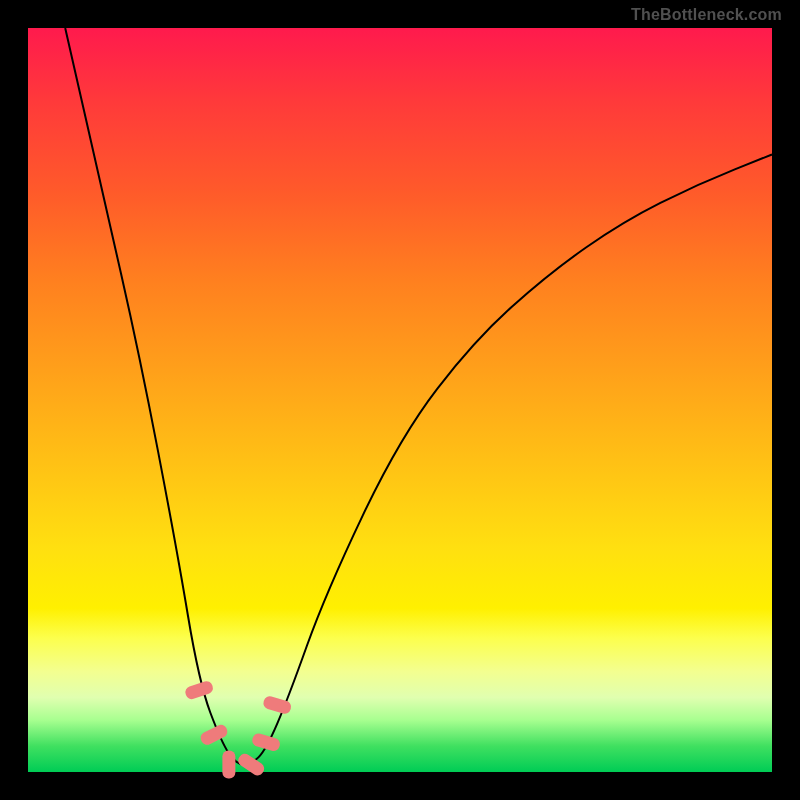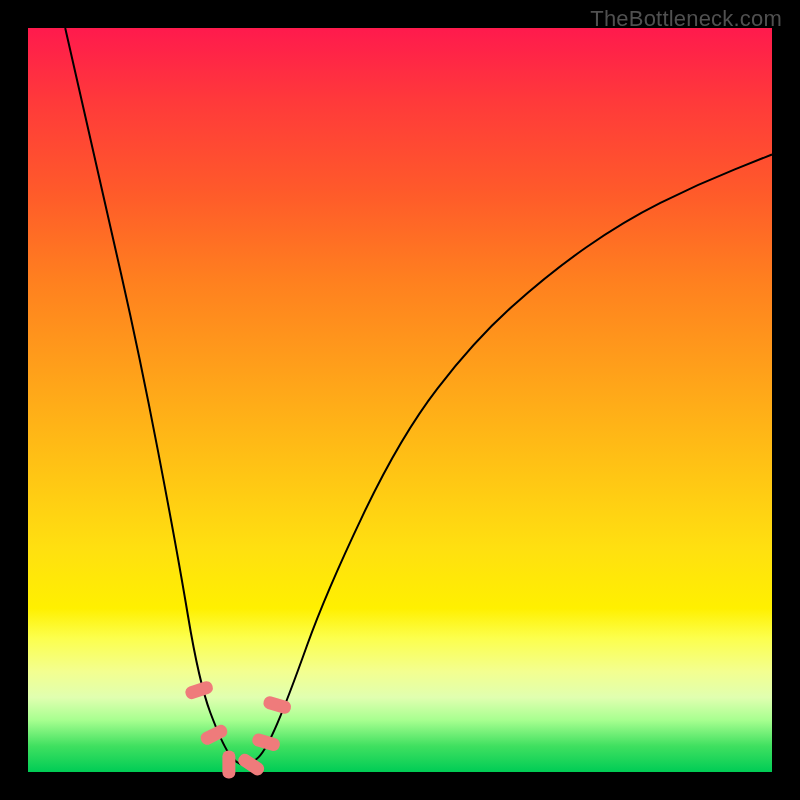--- a/index.html
+++ b/index.html
@@ -32,23 +32,23 @@
       #a8ff90 93%,
       #40e060 96.5%,
       #00cc55 100%
     );
   }
   .watermark {
     position: absolute;
     top: 6px;
     right: 18px;
     color: #505050;
-    font-size: 22px;
+    font-size: 16px;
     letter-spacing: 0.2px;
-    font-weight: 400;
+    font-weight: 700;
   }
   svg.plot {
     position: absolute;
     left: 0;
     top: 0;
     width: 744px;
     height: 744px;
     overflow: visible;
   }
   .curve {

